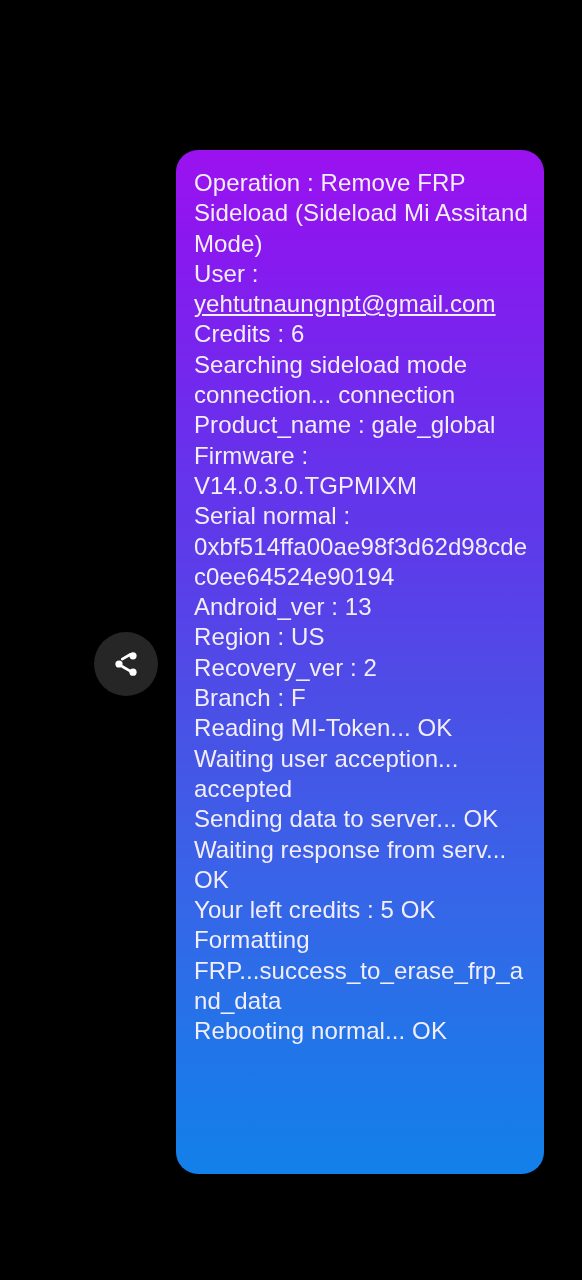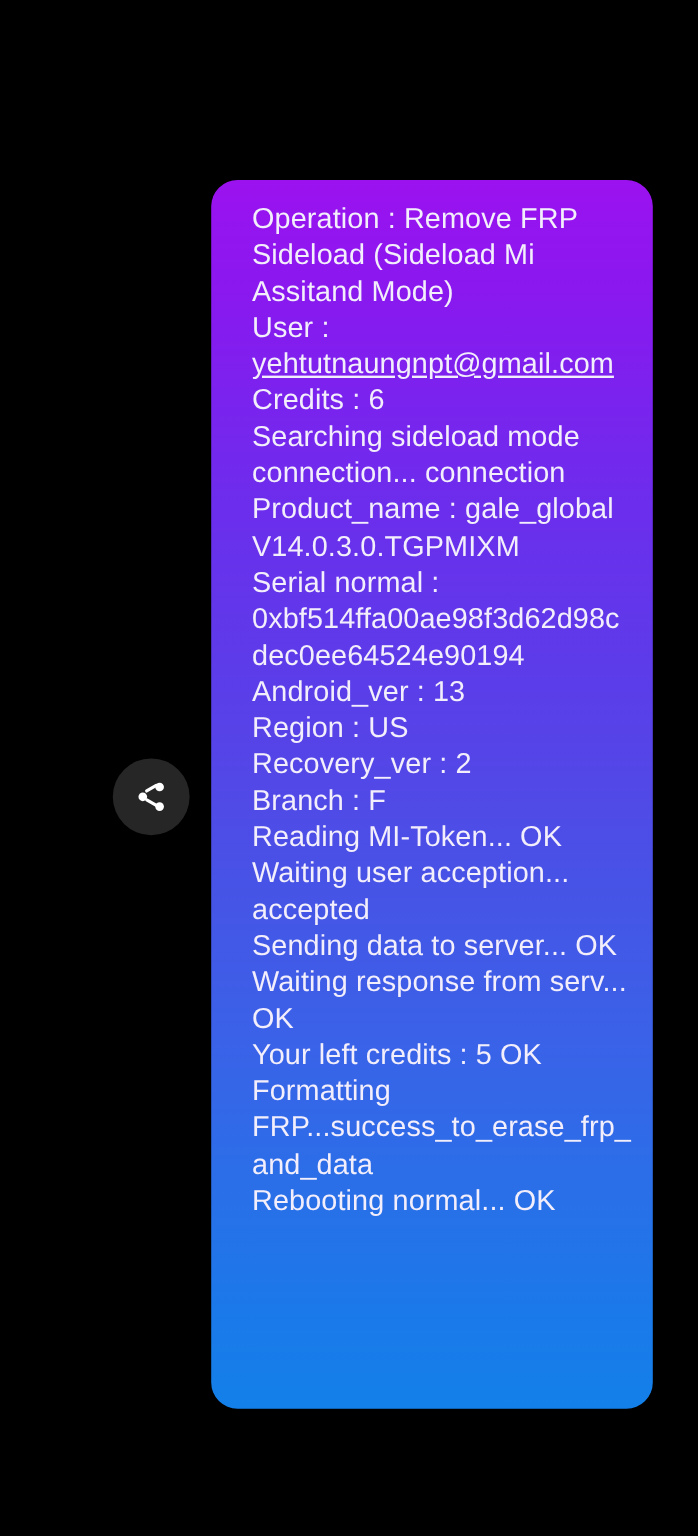--- a/index.html
+++ b/index.html
@@ -59,21 +59,21 @@
         #7a23ee 18%,
         #6a2fec 28%,
         #5c3ce9 40%,
         #5149e7 50%,
         #4654e6 58%,
         #3a62e8 70%,
         #2a6fe8 82%,
         #1b79e9 92%,
         #1380e9 100%);
     box-sizing: border-box;
-    padding: 18px 16px 20px 34px;
+    padding: 18px 16px 20px 18px;
     overflow: hidden;
   }
 
   #log-lines {
     margin: 0;
     padding: 0;
     list-style: none;
   }
 
   .log-line {
@@ -111,20 +111,21 @@
   </button>
 
   <div id="log-card">
     <ul id="log-lines">
         <li class="log-line">Operation : Remove FRP Sideload (Sideload Mi Assitand Mode)</li>
         <li class="log-line">User :</li>
         <li class="log-line link">yehtutnaungnpt@gmail.com</li>
         <li class="log-line">Credits : 6</li>
         <li class="log-line">Searching sideload mode connection... connection</li>
         <li class="log-line">Product_name : gale_global</li>
+        <li class="log-line">Firmware :</li>
         <li class="log-line">V14.0.3.0.TGPMIXM</li>
         <li class="log-line">Serial normal :</li>
         <li class="log-line">0xbf514ffa00ae98f3d62d98cdec0ee64524e90194</li>
         <li class="log-line">Android_ver : 13</li>
         <li class="log-line">Region : US</li>
         <li class="log-line">Recovery_ver : 2</li>
         <li class="log-line">Branch : F</li>
         <li class="log-line">Reading MI-Token... OK</li>
         <li class="log-line">Waiting user acception... accepted</li>
         <li class="log-line">Sending data to server... OK</li>

